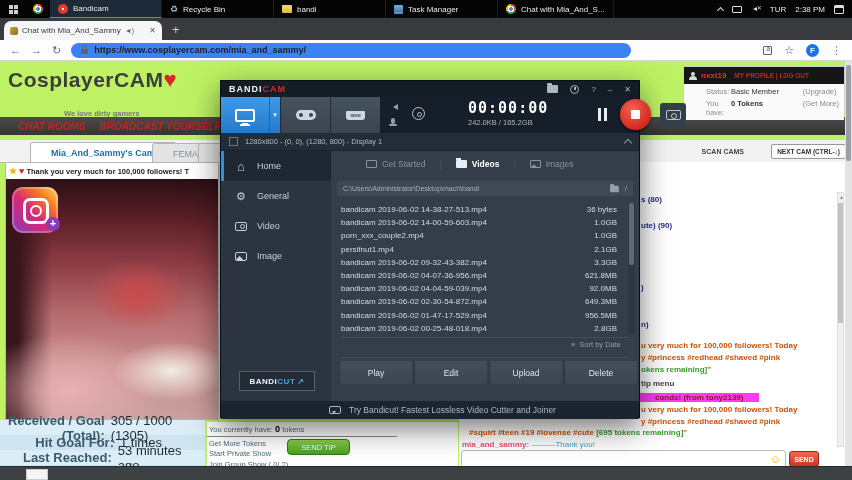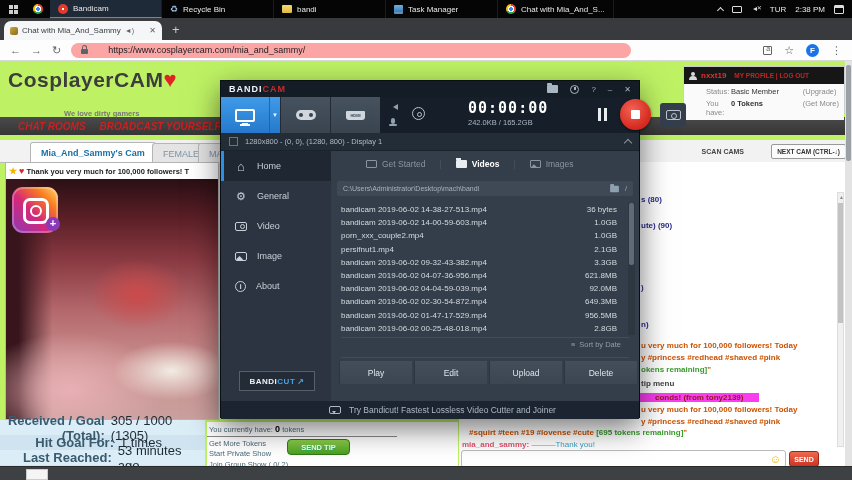--- a/index.html
+++ b/index.html
@@ -31,21 +31,21 @@
 
   
   #tabstrip{left:0;top:18px;width:852px;height:22px;background:#383a3e;z-index:55;}
   .btab{position:absolute;left:4px;top:3px;width:158px;height:19px;background:#f5f6f7;border-radius:7px 7px 0 0;display:flex;align-items:center;gap:4px;padding:0 6px;font-size:8px;color:#3c4043;}
   .favicon{width:8px;height:8px;border-radius:2px;background:linear-gradient(135deg,#caa53d,#8a6a1f);}
   .tab-audio{font-size:7px;color:#5f6368;}
   .tab-close{font-size:8px;color:#5f6368;margin-left:auto;}
   .newtab{position:absolute;left:172px;top:4px;color:#c9cbcf;font-size:13px;}
   #urlbar{left:0;top:40px;width:852px;height:21px;background:#fdfdfd;border-bottom:1px solid #d8d8d8;display:flex;align-items:center;gap:10px;padding:0 10px;z-index:55;}
   .nav-g{color:#5f6368;font-size:11px;line-height:1;}
-  .omni{flex:1;height:15px;background:#fca5a5;border-radius:8px;display:flex;align-items:center;gap:20px;padding:0 10px;max-width:560px;}
+  .omni{flex:1;height:15px;background:#3b82f6;border-radius:8px;display:flex;align-items:center;gap:6px;padding:0 10px;max-width:560px;font-weight:bold;}
   .padlock{width:7px;height:5px;background:#5f6368;border-radius:1px;position:relative;margin-top:3px;}
   .padlock::before{content:"";position:absolute;left:1px;top:-4px;width:3px;height:4px;border:1.2px solid #5f6368;border-bottom:none;border-radius:3px 3px 0 0;}
   .url-text{font-size:9px;color:#202124;}
   .omni-right{display:flex;align-items:center;gap:12px;margin-left:auto;}
   .tr-icon{width:9px;height:9px;border:1px solid #5f6368;border-radius:1px;position:relative;}
   .tr-icon::before{content:"a";position:absolute;left:2px;top:-2px;font-size:7px;color:#5f6368;}
   .avatar{width:13px;height:13px;border-radius:50%;background:#1a73e8;color:#fff;font-size:8px;font-weight:bold;display:flex;align-items:center;justify-content:center;}
 
   
   #page{left:0;top:61px;width:852px;height:405px;background:#bef264;}
@@ -58,21 +58,21 @@
   .user-top{height:17px;background:#161616;display:flex;align-items:center;gap:4px;padding:0 5px;}
   .person{width:8px;height:8px;position:relative;}
   .person::before{content:"";position:absolute;left:2px;top:0;width:4px;height:4px;border-radius:50%;background:#d8d8d8;}
   .person::after{content:"";position:absolute;left:0;top:4px;width:8px;height:4px;border-radius:4px 4px 0 0;background:#d8d8d8;}
   .user-name{color:#e03030;font-weight:bold;font-size:8px;}
   .user-links{color:#c22;font-size:6.5px;font-weight:bold;margin-left:4px;}
   .user-rows{background:#fafafa;padding:3px 5px;display:grid;grid-template-columns:42px 1fr auto;grid-row-gap:3px;font-size:7.5px;color:#333;}
   .dim{color:#8a8a8a;padding-left:17px;}
   .bold{font-weight:bold;}
   #tabsrow{left:0;top:79px;width:852px;height:23px;border-bottom:1px solid #bbb;background:#f2f2f2;}
-  .site-tab{position:absolute;top:3px;height:20px;display:flex;align-items:center;padding:0 10px;font-size:9px;border:1px solid #b5b5b5;border-bottom:none;border-radius:3px 3px 0 0;background:#e4e4e4;color:#7d93a5;justify-content:flex-end;}
+  .site-tab{position:absolute;top:3px;height:20px;display:flex;align-items:center;padding:0 20px;font-size:9px;border:1px solid #b5b5b5;border-bottom:none;border-radius:3px 3px 0 0;background:#e4e4e4;color:#7d93a5;justify-content:flex-end;}
   .site-tab.active{background:#fff;color:#1a6fa8;font-weight:bold;height:21px;top:2px;}
   #scancams{right:108px;top:8px;font-size:7px;color:#444;font-weight:bold;}
   #nextcam{right:6px;top:4px;height:15px;border:1px solid #999;background:#fbfbfb;font-size:6.5px;color:#333;font-weight:bold;display:flex;align-items:center;padding:0 5px;border-radius:2px;}
   
   #campanel{left:5px;top:101px;width:214px;height:258px;border:1px solid #b5b5b5;background:#fff;}
   #cambanner{height:16px;display:flex;align-items:center;gap:2px;padding:0 3px;font-size:7.5px;font-weight:bold;color:#222;white-space:nowrap;overflow:hidden;}
   .star{color:#f5b400;font-size:9px;}
   .heart-s{color:#e02424;font-size:9px;}
   #video{position:absolute;left:0;top:16px;width:212px;height:240px;overflow:hidden;background:
     radial-gradient(ellipse 90px 45px at 78% 80%, #f3ece4 0, rgba(243,236,228,0) 65%),
@@ -88,21 +88,21 @@
   #stats{left:0;top:359px;width:205px;height:47px;background:#cfe4f0;}
   .stat-row{display:flex;height:15px;align-items:center;font-size:13px;}
   .stat-row:nth-child(odd){background:#dbedf7;}
   .stat-label{width:114px;text-align:right;font-weight:bold;color:#3a5a6e;}
   .stat-value{padding-left:6px;color:#1d2b36;}
   
   #tokenpanel{left:207px;top:361px;width:251px;height:45px;background:#fff;font-size:7.5px;color:#4a6a7a;}
   #tok-line1{border-bottom:1px solid #888;padding:2px 0 2px 2px;width:190px;}
   #tok-count{font-weight:bold;color:#000;font-size:9px;}
   .tok-link{padding:1.5px 0 0 2px;}
-  #sendtip{position:absolute;left:80px;top:17px;width:63px;height:16px;border:1px solid #2e7a12;border-radius:4px;background:linear-gradient(#8ecf4c,#4a9e22);color:#fff;font-weight:bold;font-size:7.5px;display:flex;align-items:center;justify-content:center;text-shadow:0 1px 1px #2a6;}
+  #sendtip{position:absolute;left:80px;top:17px;width:63px;height:16px;border:1px solid #2e7a12;border-radius:4px;background:linear-gradient(#8ecf4c,#4a9e22);color:#fff;font-weight:normal;font-size:7.5px;display:flex;align-items:center;justify-content:center;text-shadow:0 1px 1px #2a6;}
   
   #chat{left:459px;top:101px;width:386px;height:365px;background:#fff;overflow:hidden;}
   .frag{position:absolute;font-size:8px;font-weight:bold;white-space:nowrap;}
   .navy{color:#2b2b8c;}
   .orange{color:#cc5200;}
   .green{color:#3a9a2e;}
   .gray-d{color:#444;}
   .hl{background:#fb3df0;color:#8b1a1a;padding:0 16px;}
   .sender{color:#e05570;}
   .teal{color:#3aa0c0;font-weight:normal;}
@@ -464,24 +464,20 @@
           <span>General</span>
         </div>
         <div class="sb-item" data-icon="video-settings-icon">
           <span class="islot"></span>
           <span>Video</span>
         </div>
         <div class="sb-item" data-icon="image-settings-icon">
           <span class="islot"></span>
           <span>Image</span>
         </div>
-        <div class="sb-item" data-icon="info-icon">
-          <span class="islot"></span>
-          <span>About</span>
-        </div>
       </div>
 
     <div id="bandicut">
         <span class="w">BANDI</span>
         <span class="b">CUT</span>
         <span class="arr">↗</span>
       </div>
 
     <div id="bcontent">
       <div id="btabs">

